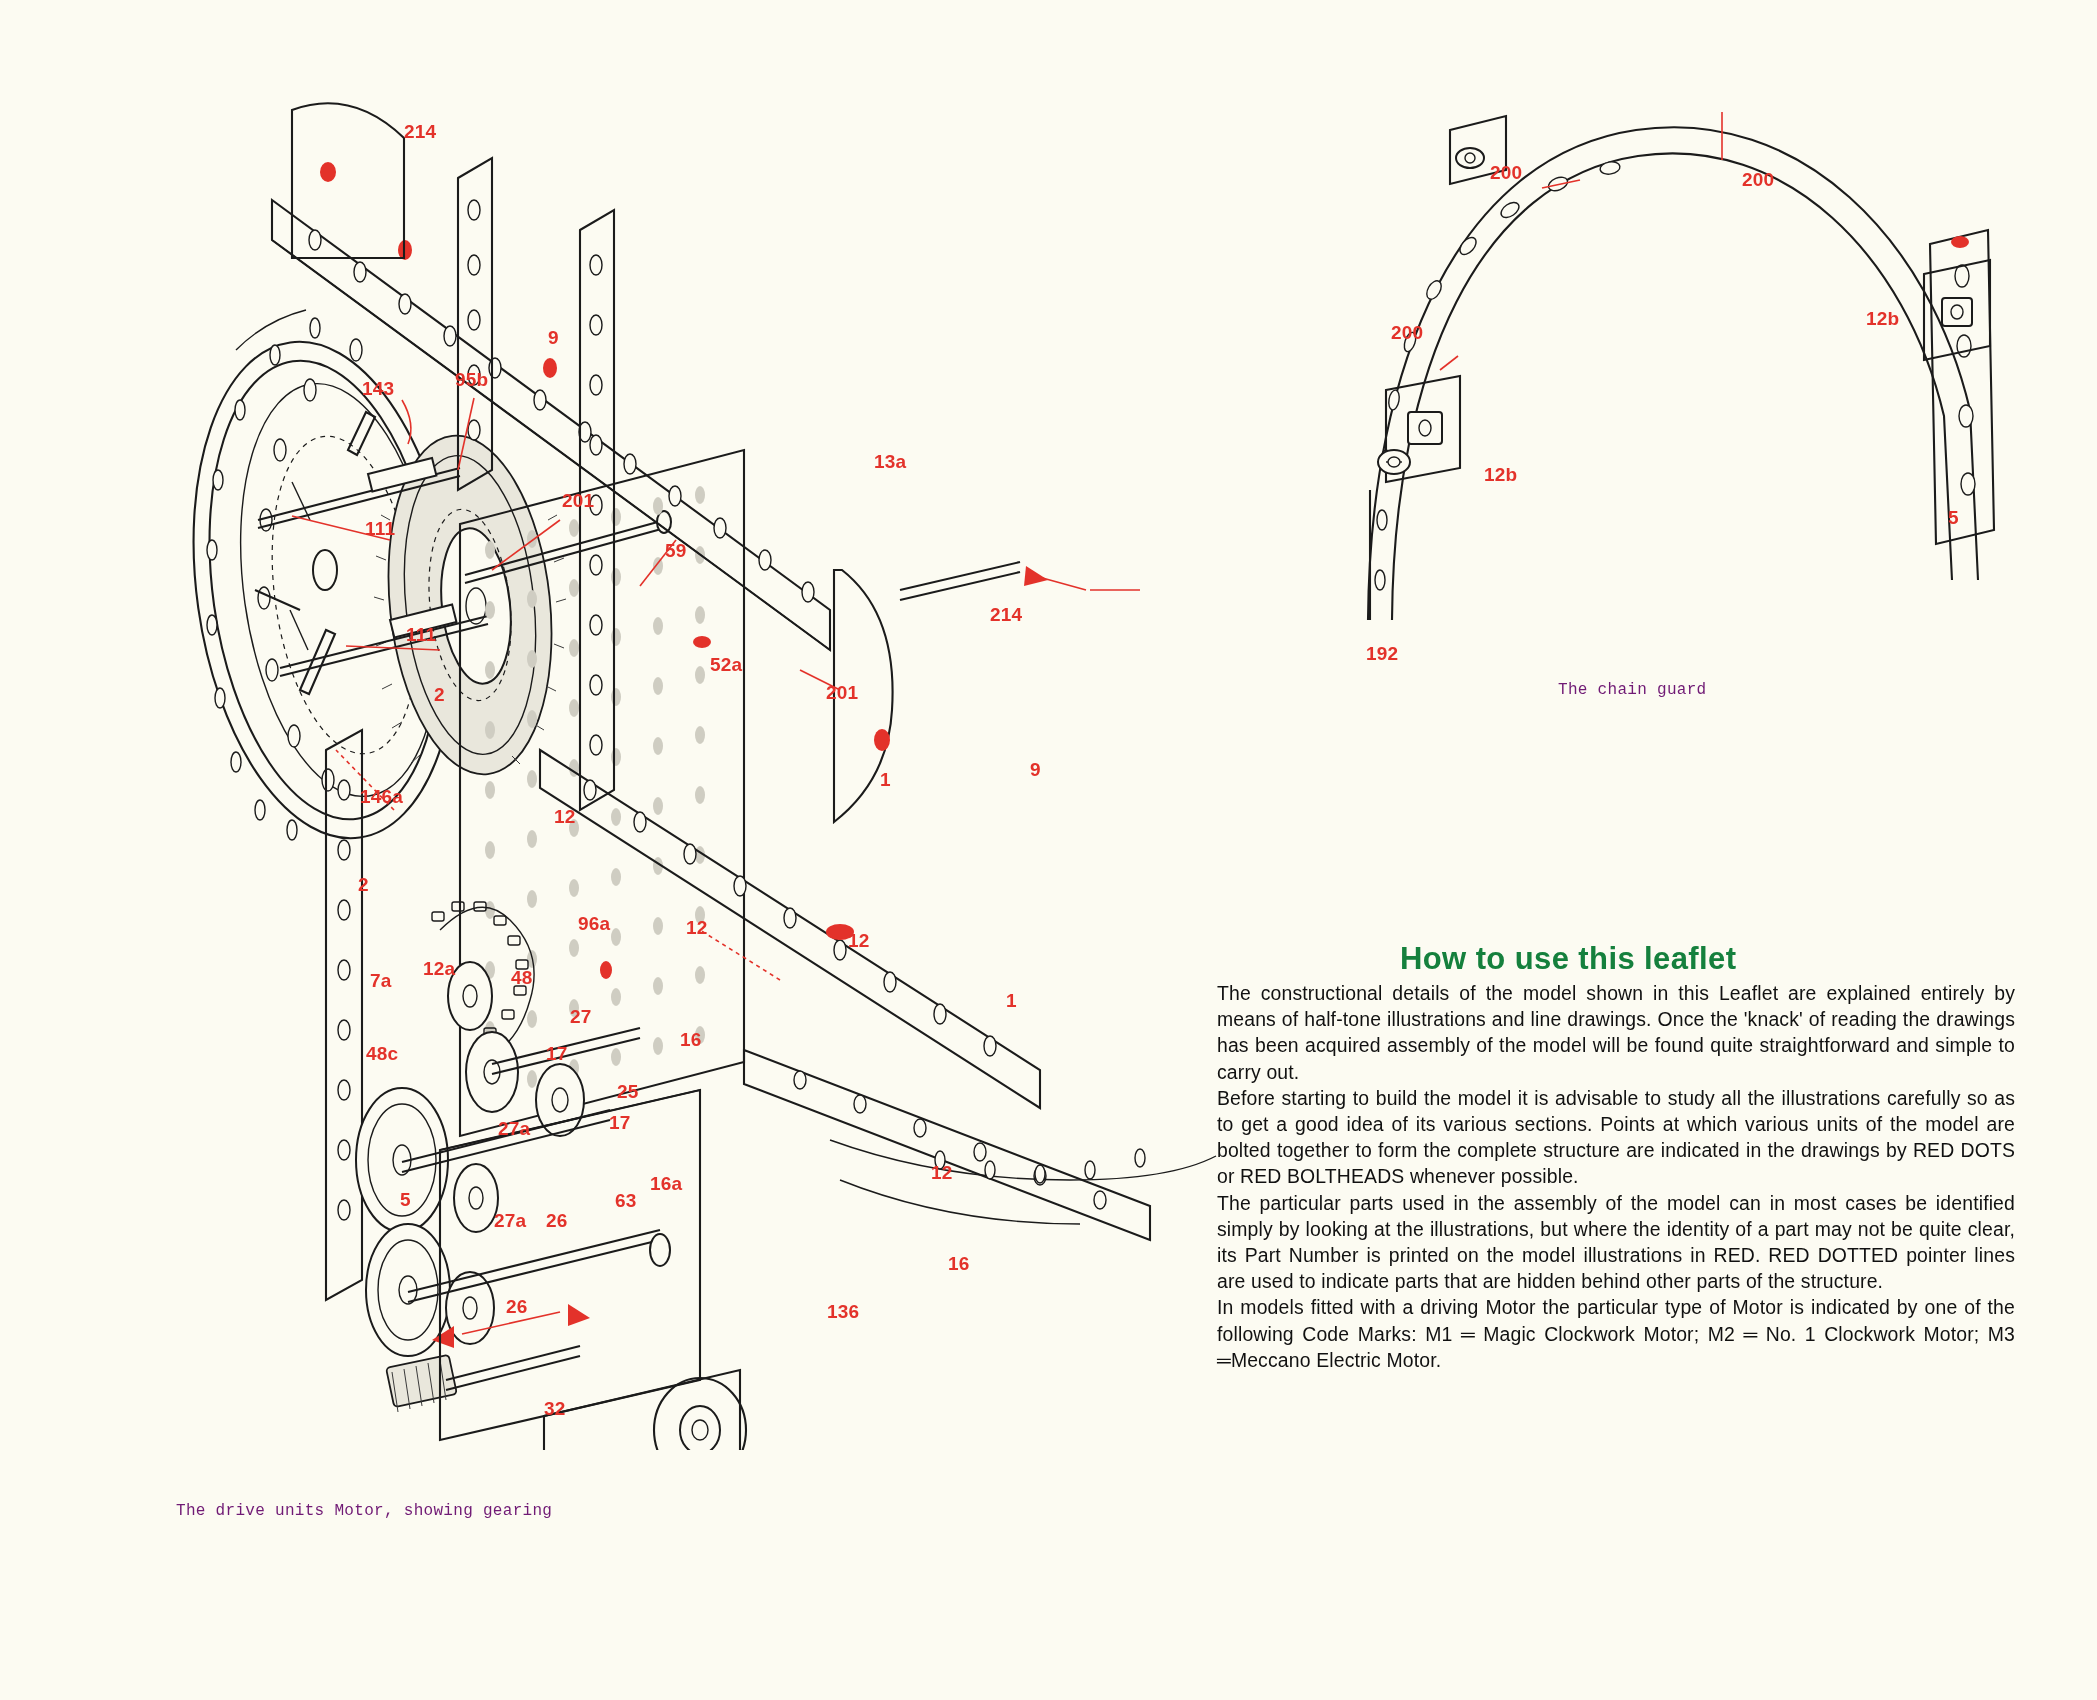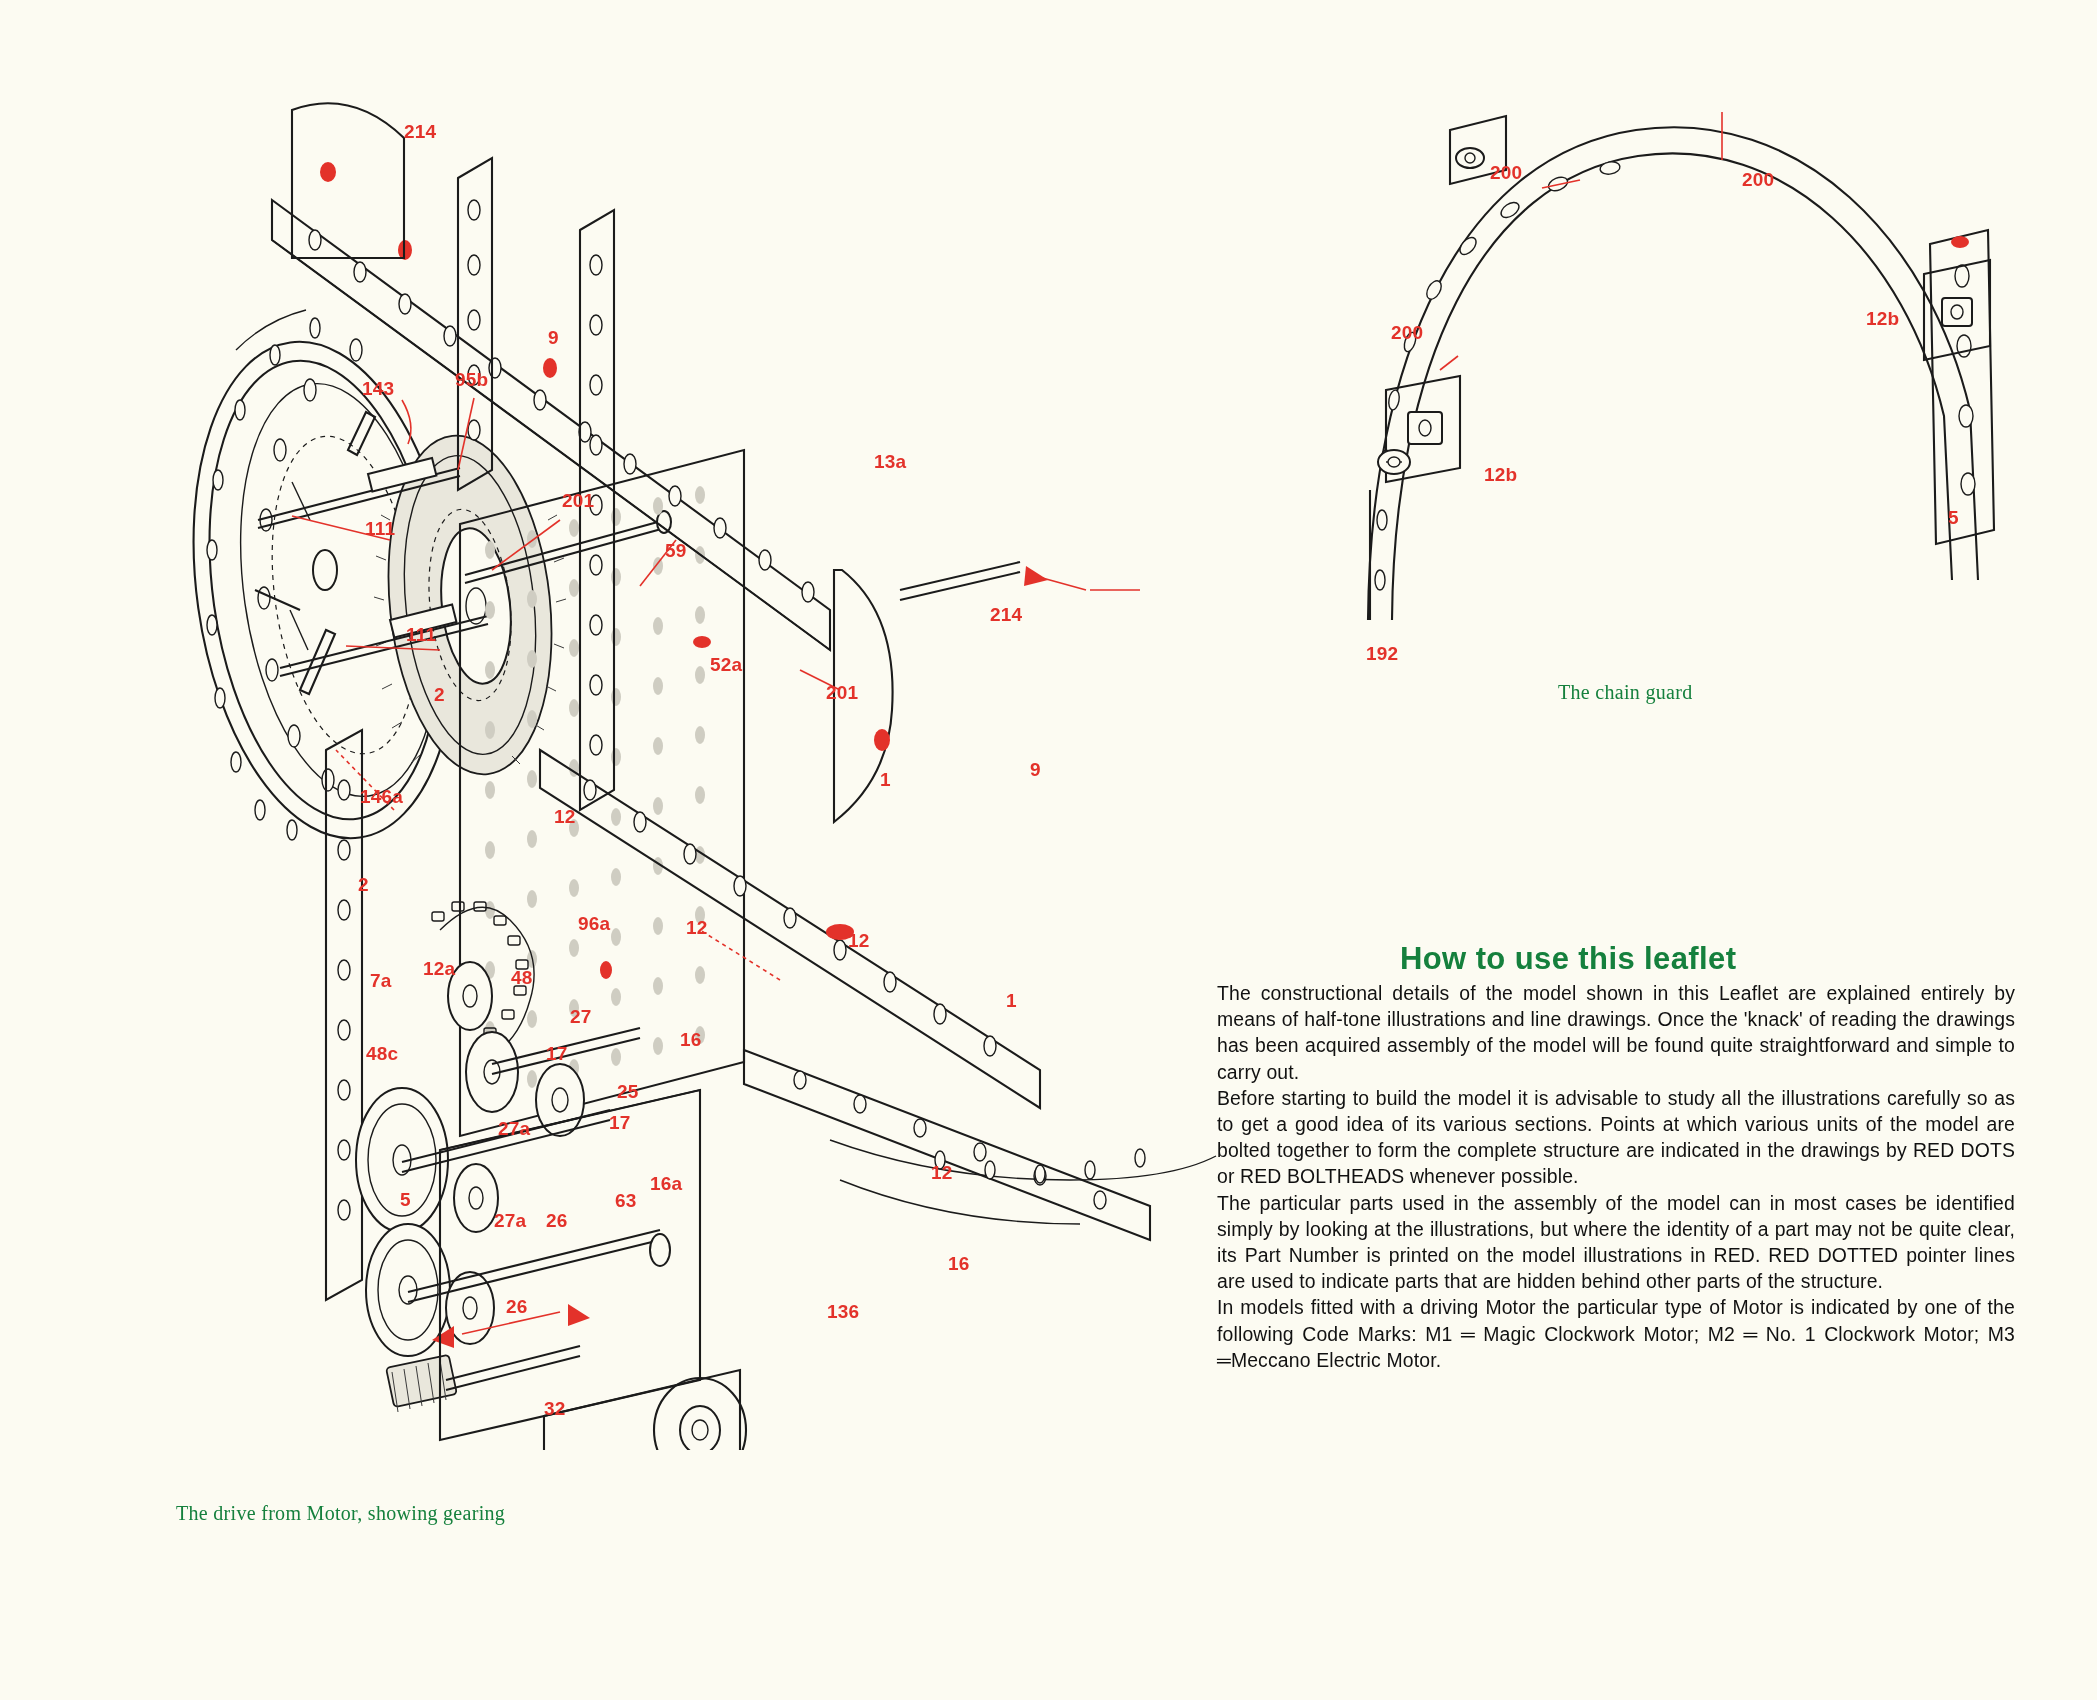--- a/index.html
+++ b/index.html
@@ -26,23 +26,23 @@
     position: absolute;
     color: #e3322a;
     font-family: "Liberation Sans", sans-serif;
     font-size: 19px;
     font-weight: 700;
     letter-spacing: .2px;
     white-space: nowrap;
   }
   .caption {
     position: absolute;
-    font-family: Liberation Serif, serif;
-    font-size: 20px;
-    color: #15803d;
+    font-family: Liberation Mono, monospace;
+    font-size: 16px;
+    color: #701a75;
     letter-spacing: .3px;
     white-space: nowrap;
   }
   
   .howto-title {
     position: absolute;
     left: 1400px;
     top: 915px;
     font-family: "Liberation Sans", sans-serif;
     font-size: 31px;
@@ -473,21 +473,21 @@
     <span class="redlabel" style="left:615px; top:1190px;">63</span>
     <span class="redlabel" style="left:400px; top:1189px;">5</span>
     <span class="redlabel" style="left:494px; top:1210px;">27a</span>
     <span class="redlabel" style="left:546px; top:1210px;">26</span>
     <span class="redlabel" style="left:948px; top:1253px;">16</span>
     <span class="redlabel" style="left:506px; top:1296px;">26</span>
     <span class="redlabel" style="left:827px; top:1301px;">136</span>
     <span class="redlabel" style="left:544px; top:1398px;">32</span>
   </div>
 
-  <span class="caption" style="left:176px; top:1502px;">The drive from Motor, showing gearing</span>
+  <span class="caption" style="left:176px; top:1502px;">The drive units Motor, showing gearing</span>
 
   <div class="art" style="left:1330px; top:60px;">
     <svg width="740" height="640" viewBox="0 0 740 640">
 
       <path class="ln" d="M38 560 C 40 300, 130 96, 306 70 C 470 46, 600 180, 640 350 L 648 520"></path>
       <path class="ln" d="M62 560 C 64 306, 150 120, 308 96 C 456 74, 576 196, 614 356 L 622 520"></path>
 
       <g class="hole">
         <ellipse cx="50" cy="520" rx="5" ry="10"></ellipse>
         <ellipse cx="52" cy="460" rx="5" ry="10"></ellipse>

